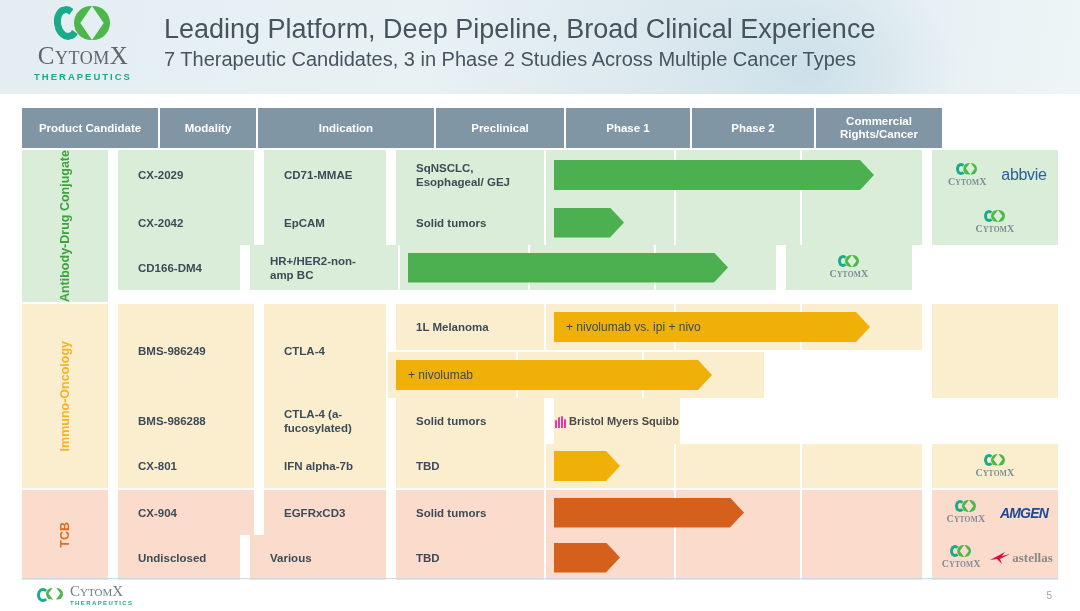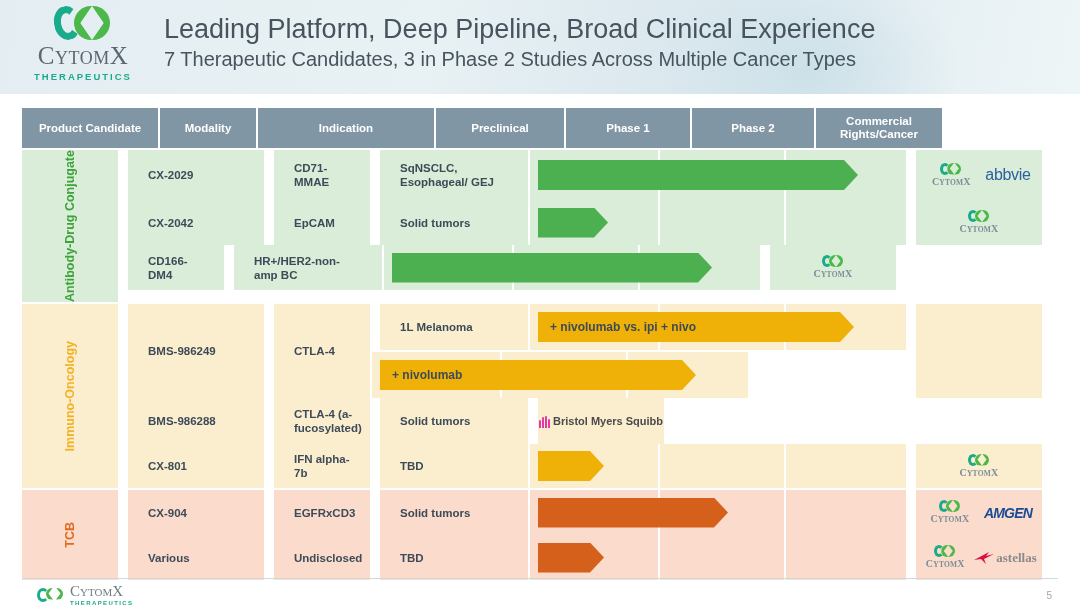--- a/index.html
+++ b/index.html
@@ -71,36 +71,36 @@
     font-size: 12.5px; font-weight: bold; text-align: center; line-height: 15px;
   }
   .sect-rows { flex: 1; }
   .row { display: flex; }
   .cell {
     font-size: 11.5px; font-weight: bold; color: #3d4b58;
     display: flex; align-items: center;
     padding: 0 20px; margin-right: 2px; line-height: 14px; margin-left: 8px;
   }
   .c-prod { width: 136px; }
-  .c-targ { width: 96px; }
+  .c-targ { width: 122px; }
   .c-ind  { width: 148px; }
   .c-part { width: 126px; margin-right: 0; justify-content: center; }
 
   
   .subwrap { display: flex; }
   .sub-row { display: flex; }
 
   
   .bars {
     position: relative; width: 376px; margin-right: 2px; flex: none;
   }
   .bar {
     position: absolute; left: 8px; top: 50%; transform: translateY(-50%);
     height: 30px; display: flex; align-items: center;
-    padding-left: 12px; font-size: 12px; font-weight: bold; color: #3d4b58;
+    padding-left: 12px; font-size: 12px; font-weight: normal; color: #3d4b58;
     white-space: nowrap;
     clip-path: polygon(0 0, calc(100% - 14px) 0, 100% 50%, calc(100% - 14px) 100%, 0 100%);
   }
   .gridline { position: absolute; top: 0; bottom: 0; width: 2px; background: #ffffff; }
 
   
   .adc .sect-label, .adc .cell, .adc .bars { background: #d9edd8; }
   .adc .sect-label span { color: #3fa23c; }
   .io  .sect-label, .io  .cell, .io  .bars { background: #fbeecf; }
   .io  .sect-label span { color: #f2b323; }
@@ -365,22 +365,22 @@
                   <div class="mm-x"></div>
                 </div>
               <div class="mini-word">C<span class="sm">YTOM</span>X</div>
             </div>
             <div class="amgen-logo">AMGEN</div>
           </div>
         </div>
       </div>
 
       <div class="row" style="height:45px">
+        <div class="cell c-targ">Undisclosed</div>
         <div class="cell c-prod">Various</div>
-        <div class="cell c-targ">Undisclosed</div>
         <div class="cell c-ind">TBD</div>
         <div class="bars">
           <div class="gridline" style="left:128px"></div>
             <div class="gridline" style="left:254px"></div>
           <div class="bar bar-orange" style="width:66px"></div>
         </div>
         <div class="cell c-part">
           <div class="partners" style="gap:4px">
             <div class="mini-logo">
               <div class="mini-mark">

